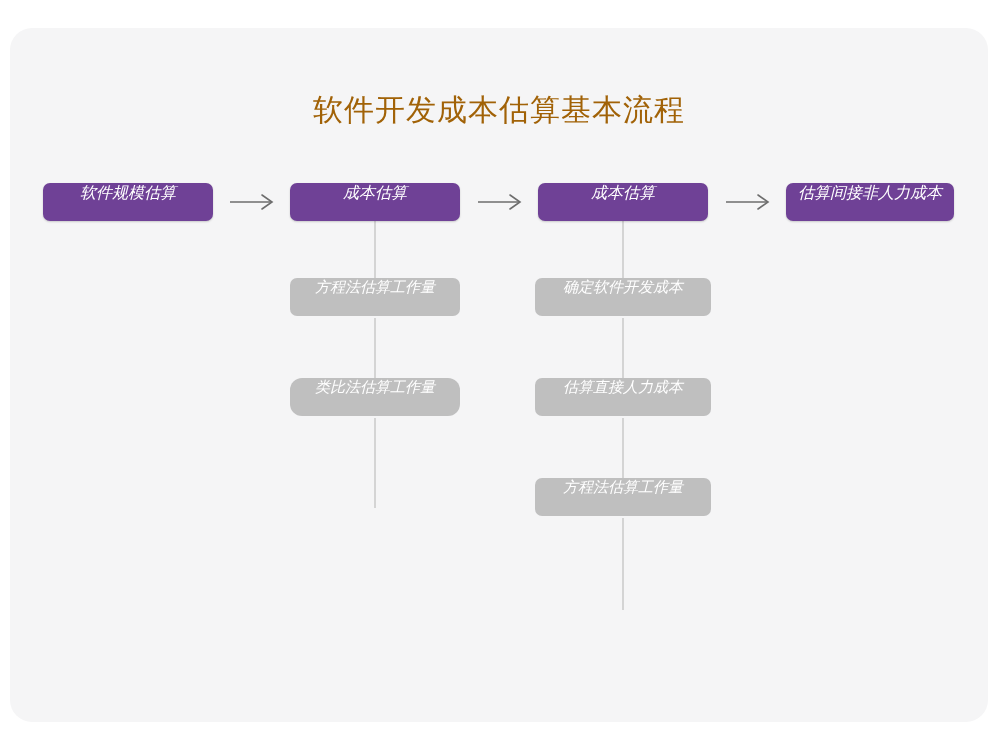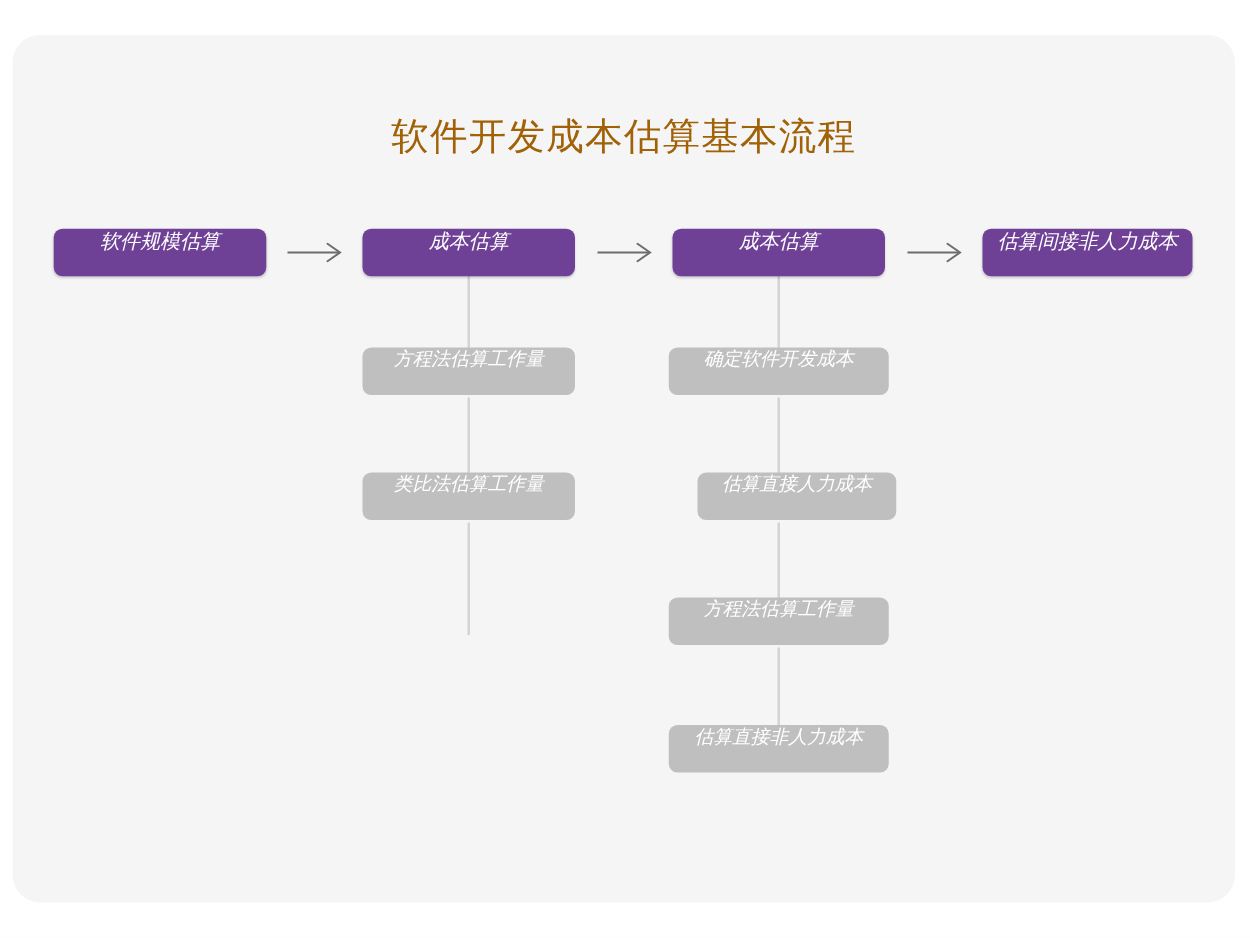--- a/index.html
+++ b/index.html
@@ -130,34 +130,31 @@
     <svg width="50" height="20" viewBox="0 0 50 20">
       <path d="M1 10 H42" stroke="#6d6d6d" stroke-width="1.6" fill="none"></path>
       <path d="M33 3 L43 10 L33 17" stroke="#6d6d6d" stroke-width="1.6" fill="none" stroke-linecap="round"></path>
     </svg>
   </div>
 
   <div class="node secondary" style="left:280px; top:250px; width:170px;">
     <span>方程法估算工作量</span>
   </div>
 
-  <div class="node secondary" style="left:280px; top:350px; width:170px;">
+  <div class="node secondary" style="left:280px; top:350px; width:170px;border-radius:12px;">
     <span>类比法估算工作量</span>
   </div>
 
 
   <div class="node secondary" style="left:525px; top:250px; width:176px;">
     <span>确定软件开发成本</span>
   </div>
 
-  <div class="node secondary" style="left:548px; top:350px; width:159px;">
+  <div class="node secondary" style="left:525px; top:350px; width:176px;">
     <span>估算直接人力成本</span>
   </div>
 
   <div class="node secondary" style="left:525px; top:450px; width:176px;">
     <span>方程法估算工作量</span>
   </div>
 
-  <div class="node secondary" style="left:525px; top:552px; width:176px;">
-    <span>估算直接非人力成本</span>
-  </div>
 
 </div>
 
 </body></html>

